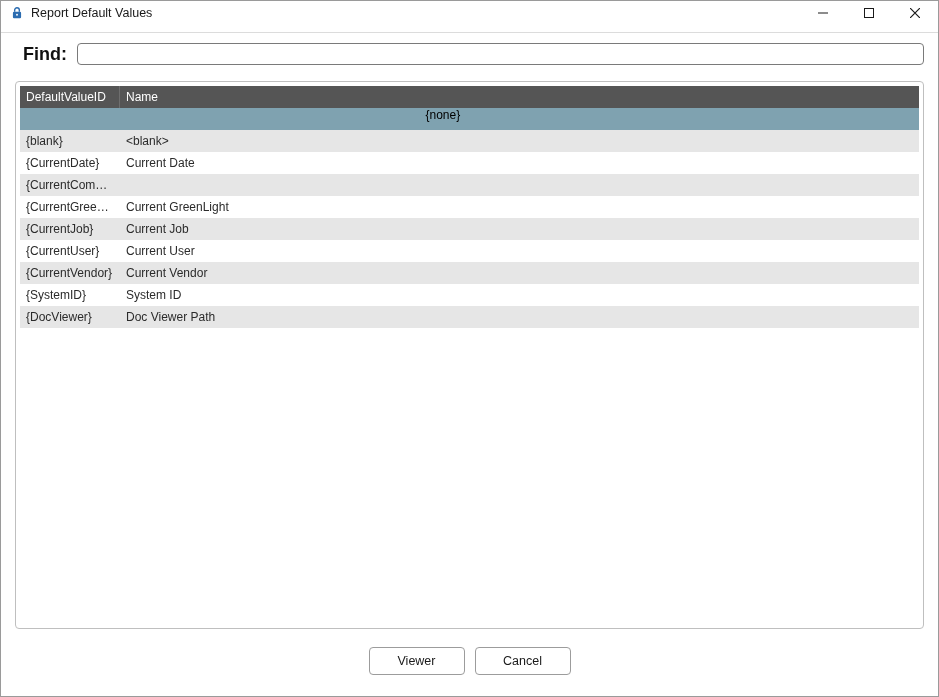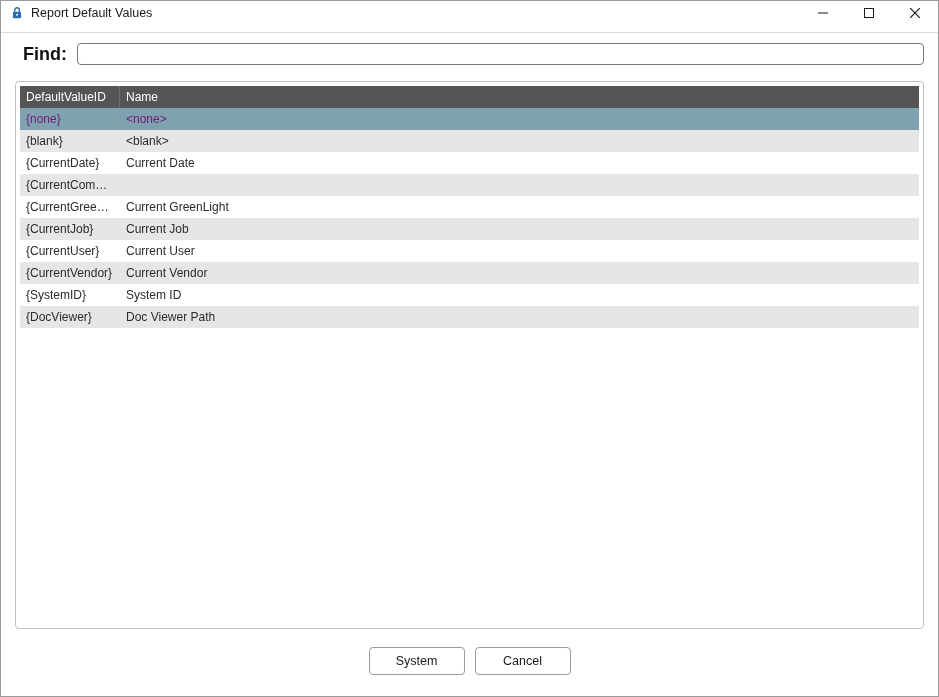--- a/index.html
+++ b/index.html
@@ -107,21 +107,21 @@
   
   .grid-body { }
   .row {
     display: flex;
     height: 22px;
     align-items: center;
     font-size: 12px;
     color: #2b2b2b;
   }
   .row:nth-child(even) { background: #e6e6e6; }
-  .row.selected { background: #7fa2b0; color: #701a75; }
+  .row.selected { background: #7fa2b0; color: #000000; flex-direction: column; }
   .row .cell {
     padding: 0 6px;
     white-space: nowrap;
     overflow: hidden;
     text-overflow: ellipsis;
   }
   .row .cell.col-id { width: 100px; flex: 0 0 100px; }
   .row .cell.col-name { flex: 1; }
 
   
@@ -233,17 +233,17 @@
           </div>
           <div class="row">
             <div class="cell col-id">{DocViewer}</div>
             <div class="cell col-name">Doc Viewer Path</div>
           </div>
         </div>
     </div>
   </div>
 
   <div class="footer">
-    <button class="btn">System</button>
+    <button class="btn">Viewer</button>
     <button class="btn">Cancel</button>
   </div>
 
 </div>
 
 </body></html>

